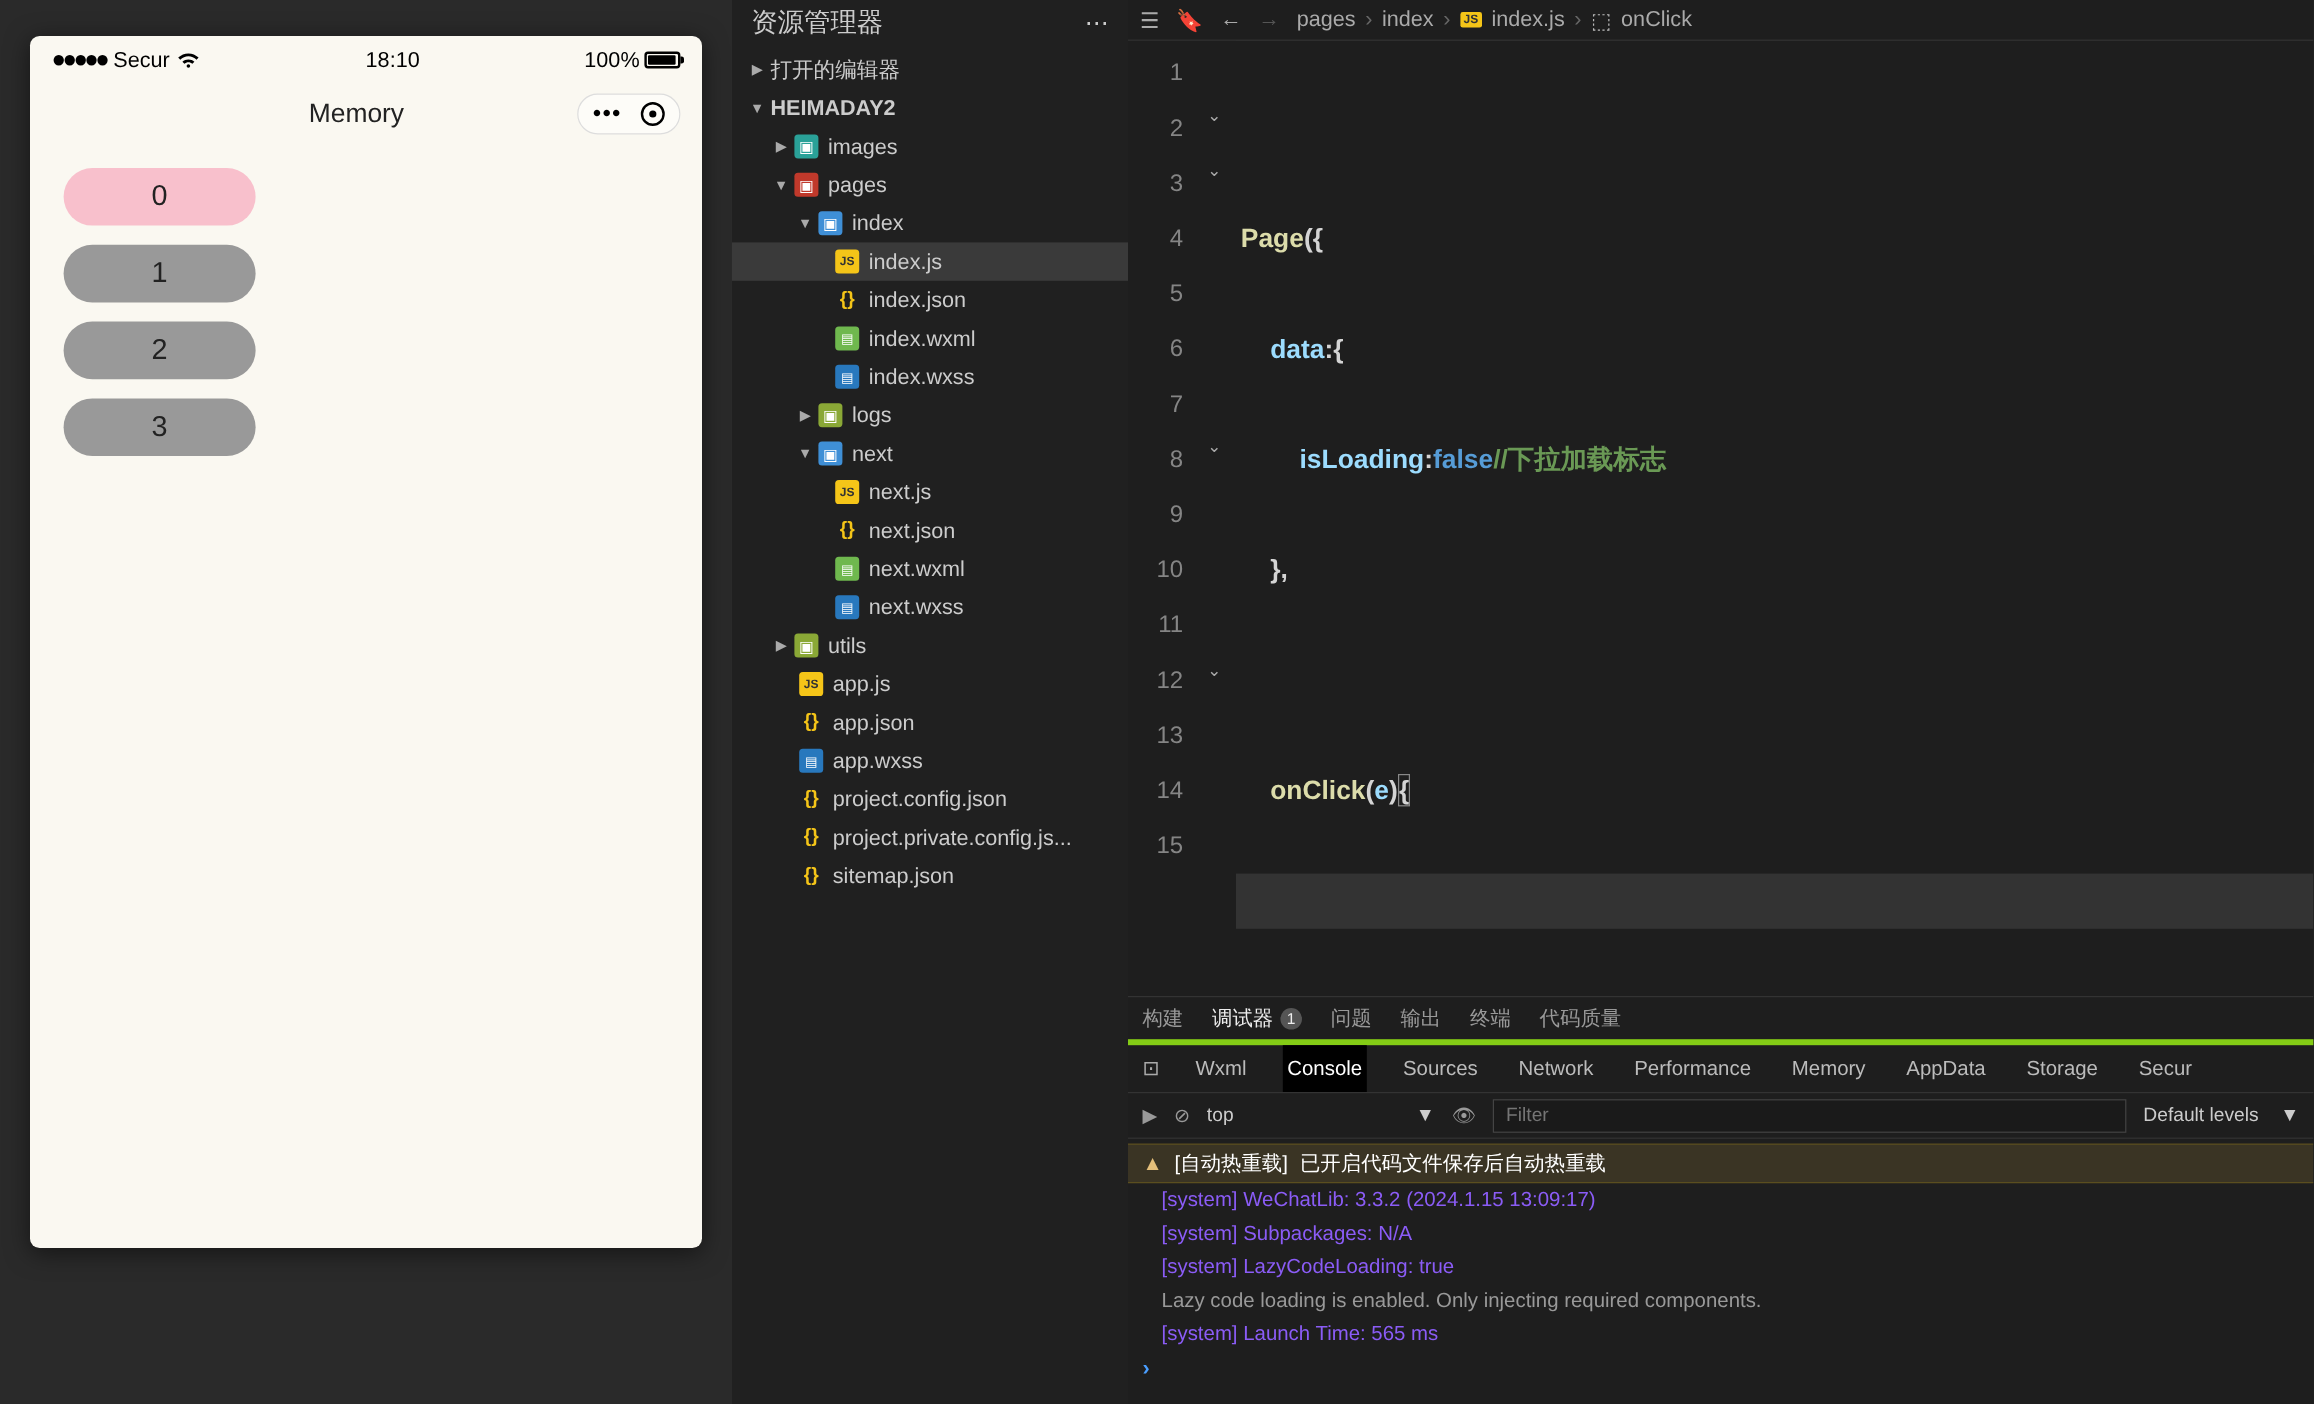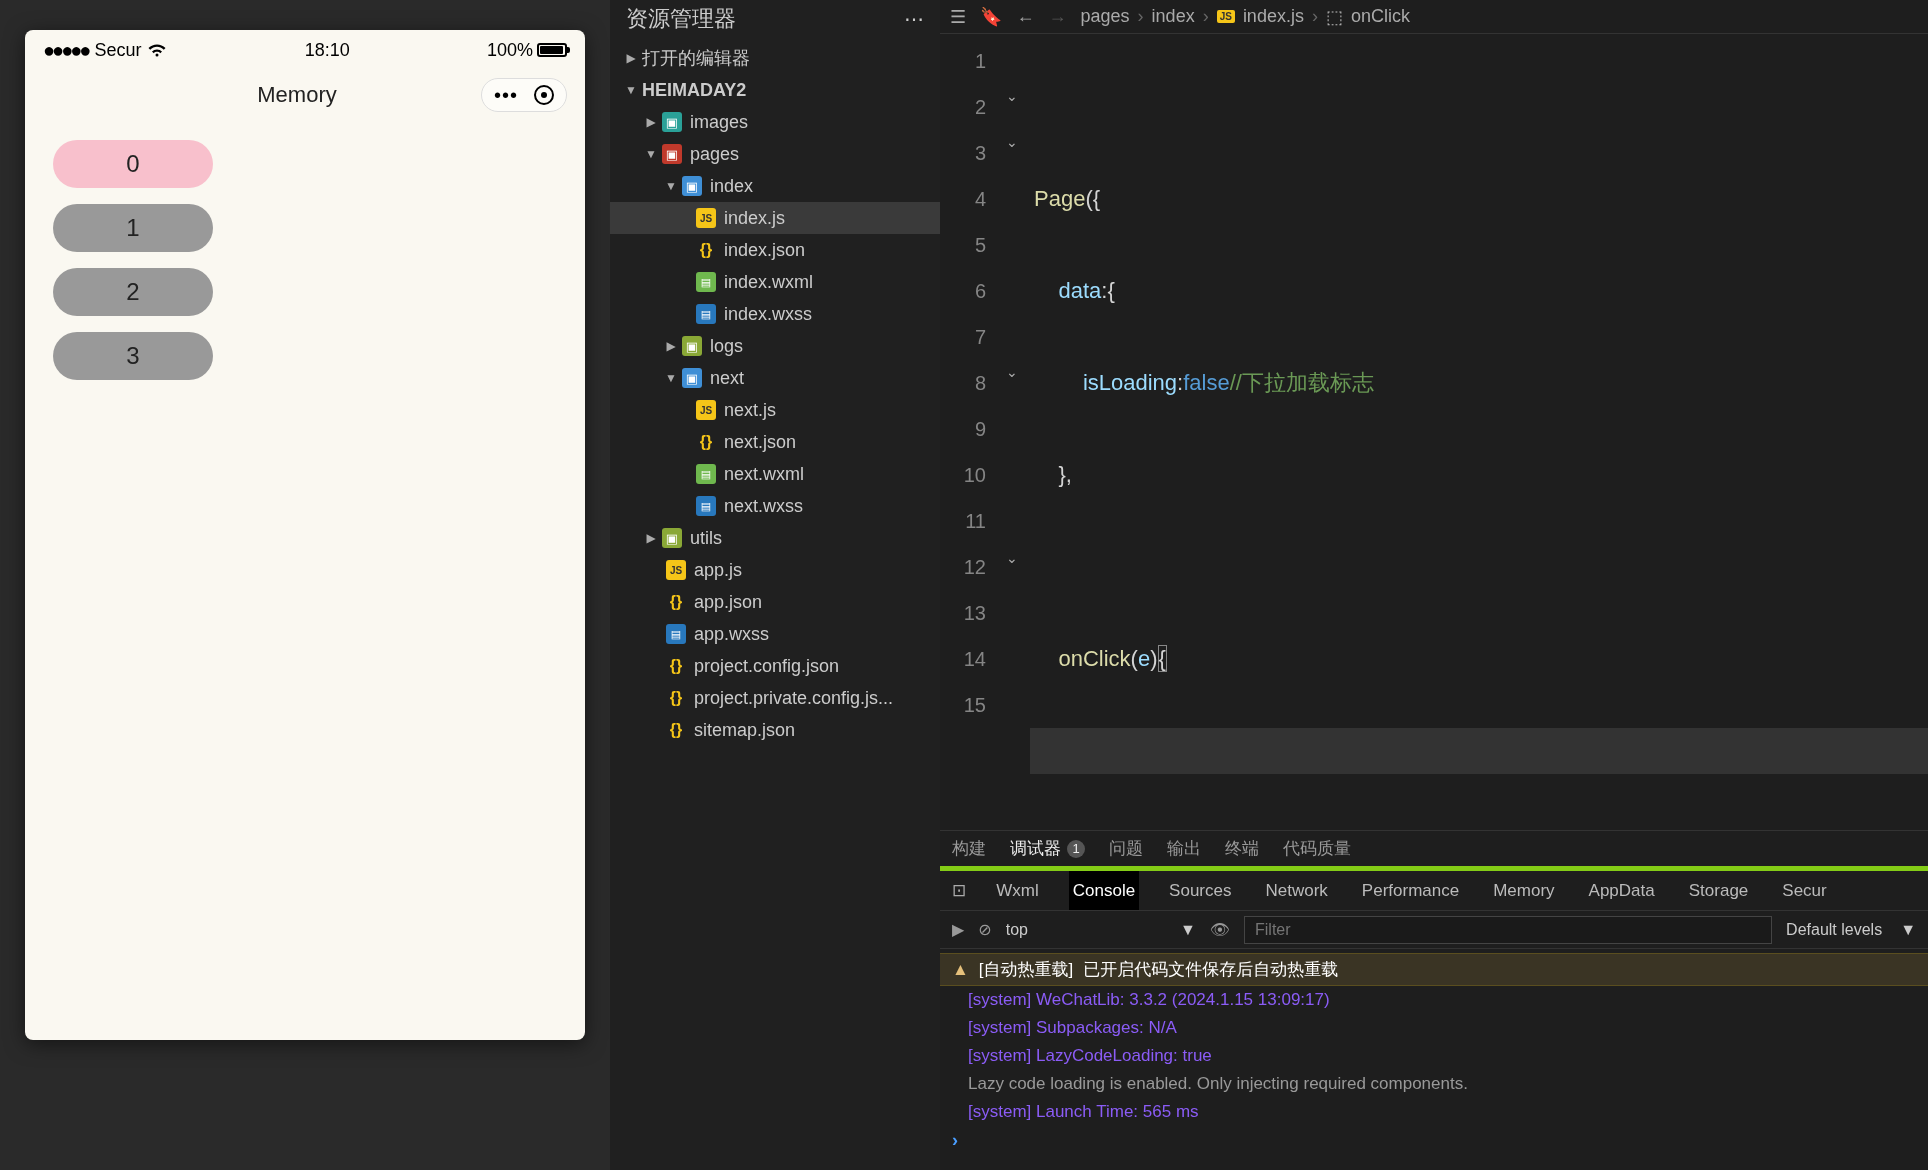--- a/index.html
+++ b/index.html
@@ -54,21 +54,21 @@
 .editor-topbar { display: flex; align-items: center; height: 34px; padding: 0 10px; gap: 14px; border-bottom: 1px solid #333; font-size: 18px; color: #999; }
 .nav-icon { color: #aaa; cursor: pointer; font-size: 18px; }
 .breadcrumb { display: flex; align-items: center; gap: 8px; color: #aaa; }
 .bc-sep { color: #666; }
 .bc-icon-js { background: #f5c518; color: #333; font-size: 10px; padding: 1px 3px; border-radius: 2px; font-weight: bold; }
 .bc-icon-cube { color: #b8b8b8; }
 .editor-body { flex: 1; display: flex; overflow: hidden; }
 .gutter { width: 60px; background: #1e1e1e; color: #858585; text-align: right; padding-right: 14px; font-family: Consolas, monospace; font-size: 20px; line-height: 46px; padding-top: 4px; }
 .fold-col { width: 30px; background: #1e1e1e; position: relative; }
 .fold { position: absolute; left: 6px; color: #aaa; font-size: 14px; cursor: pointer; }
-.code { flex: 1; font-family: Consolas, monospace; font-size: 22px; line-height: 46px; padding-top: 4px; white-space: pre; color: #d4d4d4; position: relative; }
+.code { flex: 1; font-family: Consolas, monospace; font-size: 22px; line-height: 46px; padding-top: 4px; white-space: pre; color: #d4d4d4; position: relative; font-weight: bold; }
 .code-line { height: 46px; padding-left: 4px; }
 .code-line.hl { background: #333333; }
 .tok-fn { color: #dcdcaa; }
 .tok-prop { color: #9cdcfe; }
 .tok-punc { color: #d4d4d4; }
 .tok-num { color: #b5cea8; }
 .tok-comment { color: #6a9955; }
 .tok-bool { color: #569cd6; }
 .tok-brace-hl { border: 1px solid #888; }
 .tok-page { color: #dcdcaa; }

